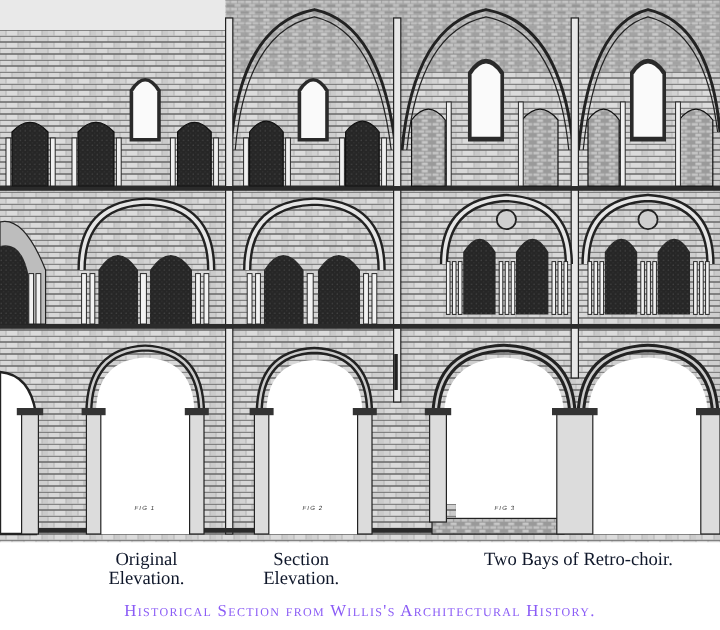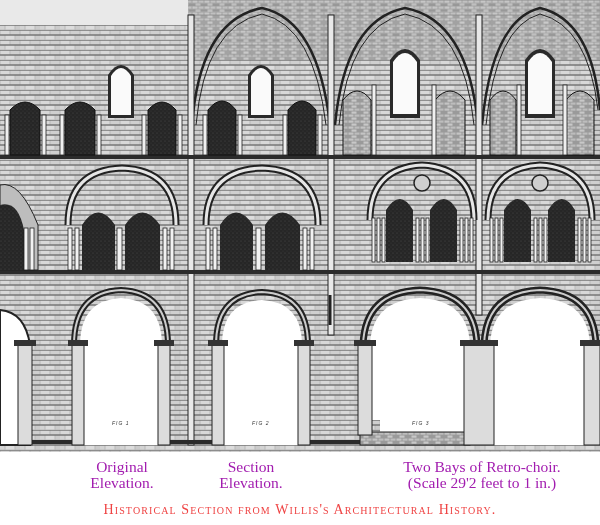--- a/index.html
+++ b/index.html
@@ -1,25 +1,25 @@
 <!DOCTYPE html>
 <html><head>
   <meta charset="utf-8">
   <style>
     html, body { margin: 0; padding: 0; background: #ffffff; }
     body { width: 600px; height: 525px; position: relative; overflow: hidden;
            font-family: "Liberation Serif", "DejaVu Serif", serif; color: #111; }
     #plate { position: absolute; left: 0; top: 0; width: 600px; height: 452px; }
-    .caption { position: absolute; text-align: center; font-size: 15.5px; line-height: 16px; color: #a21caf; font-family: Liberation Serif, serif; }
+    .caption { position: absolute; text-align: center; font-size: 15.5px; line-height: 16px; color: #0f172a; font-family: Liberation Serif, serif; }
     .caption span { display: block; }
     #cap1 { left: 62px; top: 459px; width: 120px; }
     #cap2 { left: 196px; top: 459px; width: 110px; }
     #cap3 { left: 372px; top: 459px; width: 220px; }
     #title { position: absolute; left: 0; top: 502px; width: 600px; text-align: center;
-             font-size: 14px; letter-spacing: 1.1px; font-variant: small-caps; color: #ef4444; }
+             font-size: 14px; letter-spacing: 1.1px; font-variant: small-caps; color: #8b5cf6; }
     .fig { font-family: "Liberation Sans", sans-serif; font-size: 5px; fill: #333; font-style: italic; letter-spacing: 1px; }
   </style>
 </head>
 <body>
 
 <svg id="plate" width="600" height="452" viewBox="0 0 600 452" xmlns="http://www.w3.org/2000/svg">
   <defs>
     <pattern id="brick" width="20" height="10" patternUnits="userSpaceOnUse">
       <rect width="20" height="10" fill="#b9b9b9"></rect>
       <rect x="0.5" y="0.5" width="9" height="4" fill="#d8d8d8"></rect>
@@ -223,16 +223,15 @@
 <div class="caption" id="cap1">
   <span>Original</span>
   <span>Elevation.</span>
 </div>
 <div class="caption" id="cap2">
   <span>Section</span>
   <span>Elevation.</span>
 </div>
 <div class="caption" id="cap3">
   <span>Two Bays of Retro-choir.</span>
-  <span>(Scale 29'2 feet to 1 in.)</span>
 </div>
 
 <div id="title">Historical Section from Willis's Architectural History.</div>
 
 </body></html>

